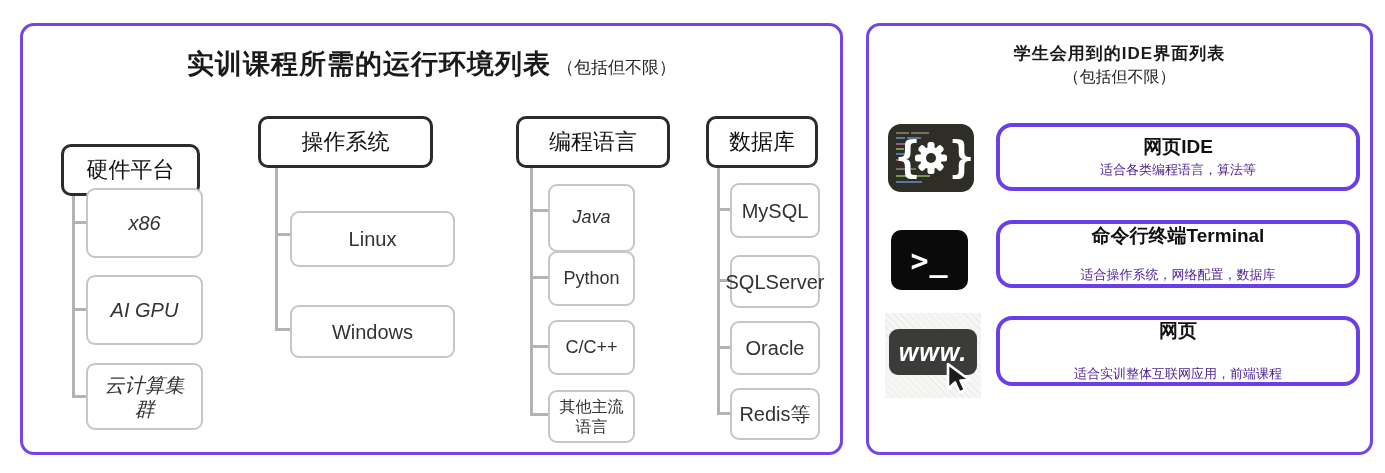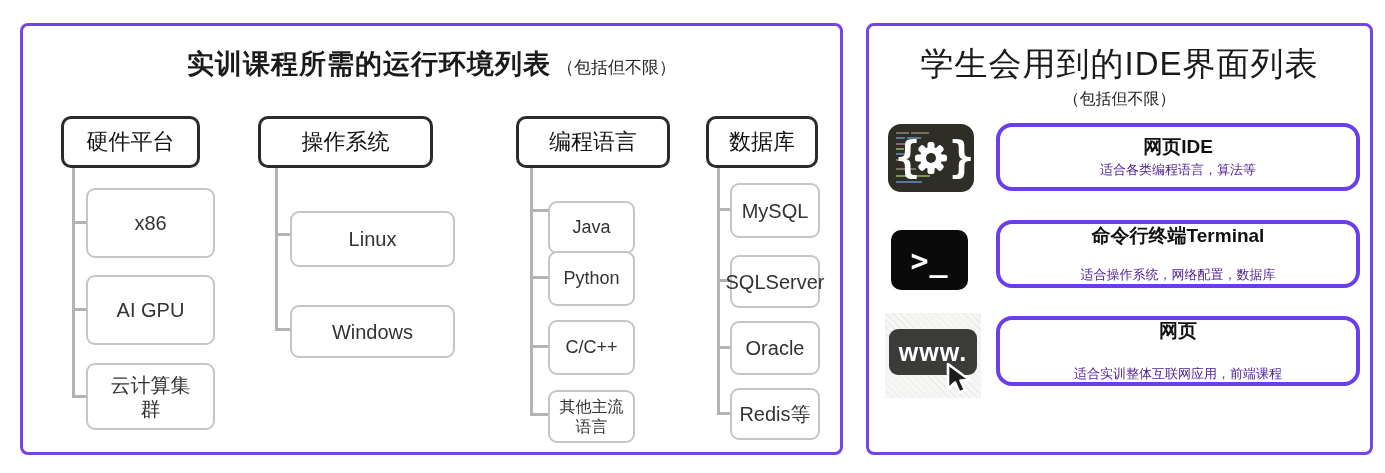--- a/index.html
+++ b/index.html
@@ -1,48 +1,48 @@
 <!DOCTYPE html>
 <html><head>
 <meta charset="utf-8">
 <style>
   html,body{margin:0;padding:0;background:#ffffff;}
   body{font-family:"Liberation Sans","DejaVu Sans",sans-serif;color:#1a1a1a;}
   .canvas{position:relative;width:1385px;height:473px;background:#fff;overflow:hidden;}
 
   
-  .panel{position:absolute;top:23px;height:426px;border:3px solid #7344ec;border-radius:8px;background:#fff;}
+  .panel{position:absolute;top:23px;height:426px;border:3px solid #7344ec;border-radius:14px;background:#fff;}
   .panel-left{left:20px;width:817px;}
   .panel-right{left:866px;width:501px;}
 
   
   .lp-title{position:absolute;left:0;right:0;top:20px;text-align:center;white-space:nowrap;}
   .lp-title .main{font-size:27px;font-weight:700;letter-spacing:1px;}
   .lp-title .note{font-size:17px;font-weight:400;margin-left:6px;color:#222;}
 
   
   .cat{position:absolute;top:90px;height:52px;border:3px solid #2b2b2b;border-radius:10px;background:#fff;
        display:flex;align-items:center;justify-content:center;font-size:22px;color:#111;box-sizing:border-box;z-index:2;}
-  .c1p{left:38px;width:139px;}
+  .c1p{left:38px;width:139px;margin-top:28px;}
   .c2p{left:235px;width:175px;}
   .c3p{left:493px;width:154px;}
   .c4p{left:683px;width:112px;}
 
   
   .leaf{position:absolute;border:2px solid #c6c6c6;border-radius:9px;background:#fff;box-sizing:border-box;
         display:flex;align-items:center;justify-content:center;text-align:center;color:#333;z-index:2;line-height:1.2;}
-  .c1i{left:63px;width:129px;font-size:20px;padding:16px 14px;}
+  .c1i{left:63px;width:117px;font-size:20px;padding:16px 14px;font-style:italic;}
   .c1i1{top:162px;height:70px;}
   .c1i2{top:249px;height:70px;}
   .c1i3{top:337px;height:67px;}
   .c2i{left:267px;width:165px;font-size:20px;}
   .c2i1{top:185px;height:56px;}
   .c2i2{top:279px;height:53px;}
   .c3i{left:525px;width:87px;font-size:18px;}
-  .c3i1{top:175px;height:53px;}
+  .c3i1{top:158px;height:68px;font-style:italic;}
   .c3i2{top:225px;height:55px;}
   .c3i3{top:294px;height:55px;}
   .c3i4{top:364px;height:53px;font-size:16px;padding:0 5px;}
   .c4i{left:707px;width:90px;font-size:20px;}
   .c4i1{top:157px;height:55px;}
   .c4i2{top:229px;height:53px;}
   .c4i3{top:295px;height:54px;}
   .c4i4{top:362px;height:52px;}
 
   
@@ -56,41 +56,41 @@
   .s1a{top:195px;} .s1b{top:282px;} .s1c{top:369px;}
   .s2{left:252px;width:19px;}
   .s2a{top:207px;} .s2b{top:302px;}
   .s3{left:507px;width:22px;}
   .s3a{top:183px;} .s3b{top:250px;} .s3c{top:319px;} .s3d{top:387px;}
   .s4{left:694px;width:17px;}
   .s4a{top:182px;} .s4b{top:253px;} .s4c{top:320px;} .s4d{top:386px;}
 
   
   .rp-title{position:absolute;left:0;right:0;top:16px;text-align:center;}
-  .rp-title .main{font-size:33px;font-weight:400;letter-spacing:1px;}
+  .rp-title .main{font-size:17px;font-weight:700;letter-spacing:1px;}
   .rp-title .note{display:block;font-size:16px;font-weight:400;margin-top:2px;color:#222;}
 
   .ide-box{position:absolute;left:127px;width:364px;border:4px solid #6b3fe6;border-radius:16px;background:#fff;
            box-sizing:border-box;display:flex;flex-direction:column;align-items:center;justify-content:center;}
   .ide-box .name{font-size:19px;font-weight:700;color:#111;line-height:1.2;}
   .ide-box .desc{font-size:13px;color:#4c1d95;line-height:1.25;margin-top:3px;}
   .ib1{top:97px;height:68px;}
   .ib2{top:194px;height:68px;gap:16px;}
   .ib3{top:290px;height:70px;gap:20px;}
 
   
   .icon-abs{position:absolute;}
   .webide-icon{left:18px;top:97px;width:88px;height:70px;}
   .terminal-icon{left:22px;top:204px;width:77px;height:60px;background:#0a0a0a;border-radius:10px;
                  color:#fff;font-family:"DejaVu Sans Mono","Liberation Mono",monospace;font-weight:700;
                  font-size:30px;display:flex;align-items:center;justify-content:center;letter-spacing:1px;}
   .www-wrap{left:16px;top:287px;width:96px;height:85px;background:#f6f6f4;
             background-image:repeating-linear-gradient(45deg,rgba(0,0,0,0.045) 0 1px,transparent 1px 5px);}
   .www-pill{position:absolute;left:4px;top:16px;width:88px;height:46px;background:#3b3b39;border-radius:9px;
-            color:#fff;font-weight:700;font-size:25px;display:flex;align-items:center;justify-content:center;letter-spacing:1px;}
+            color:#fff;font-weight:700;font-size:25px;display:flex;align-items:center;justify-content:center;letter-spacing:1px;font-style:italic;}
   .www-cursor{position:absolute;right:6px;bottom:2px;}
 </style>
 </head>
 <body>
 
 <div class="canvas">
 
   <section class="panel panel-left">
     <div class="lp-title">
       <span class="main">实训课程所需的运行环境列表</span><span class="note">（包括但不限）</span>

